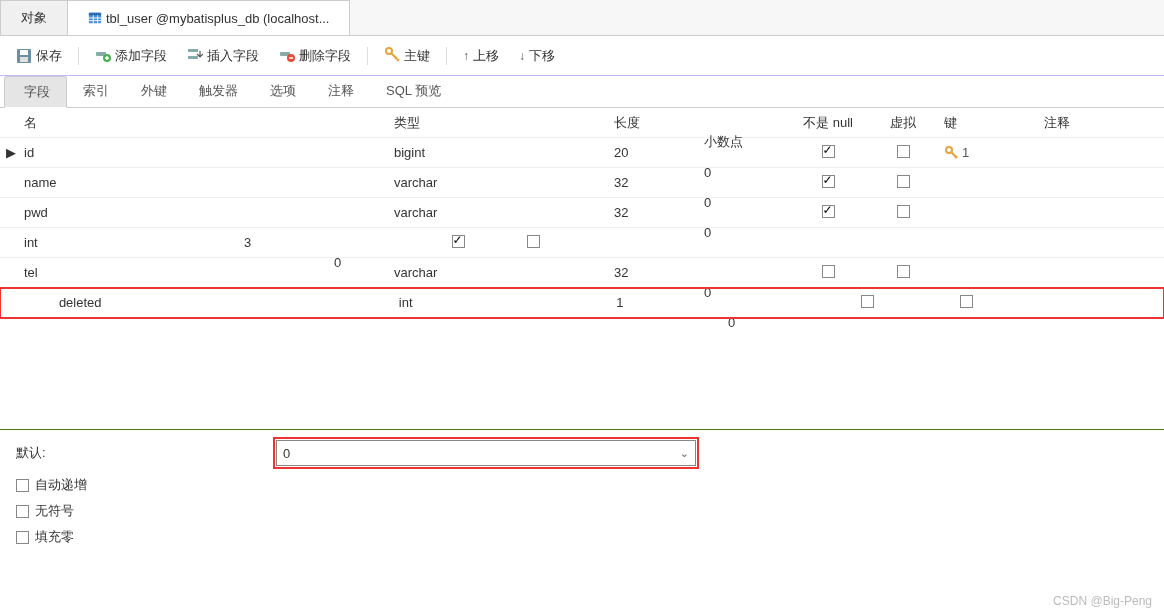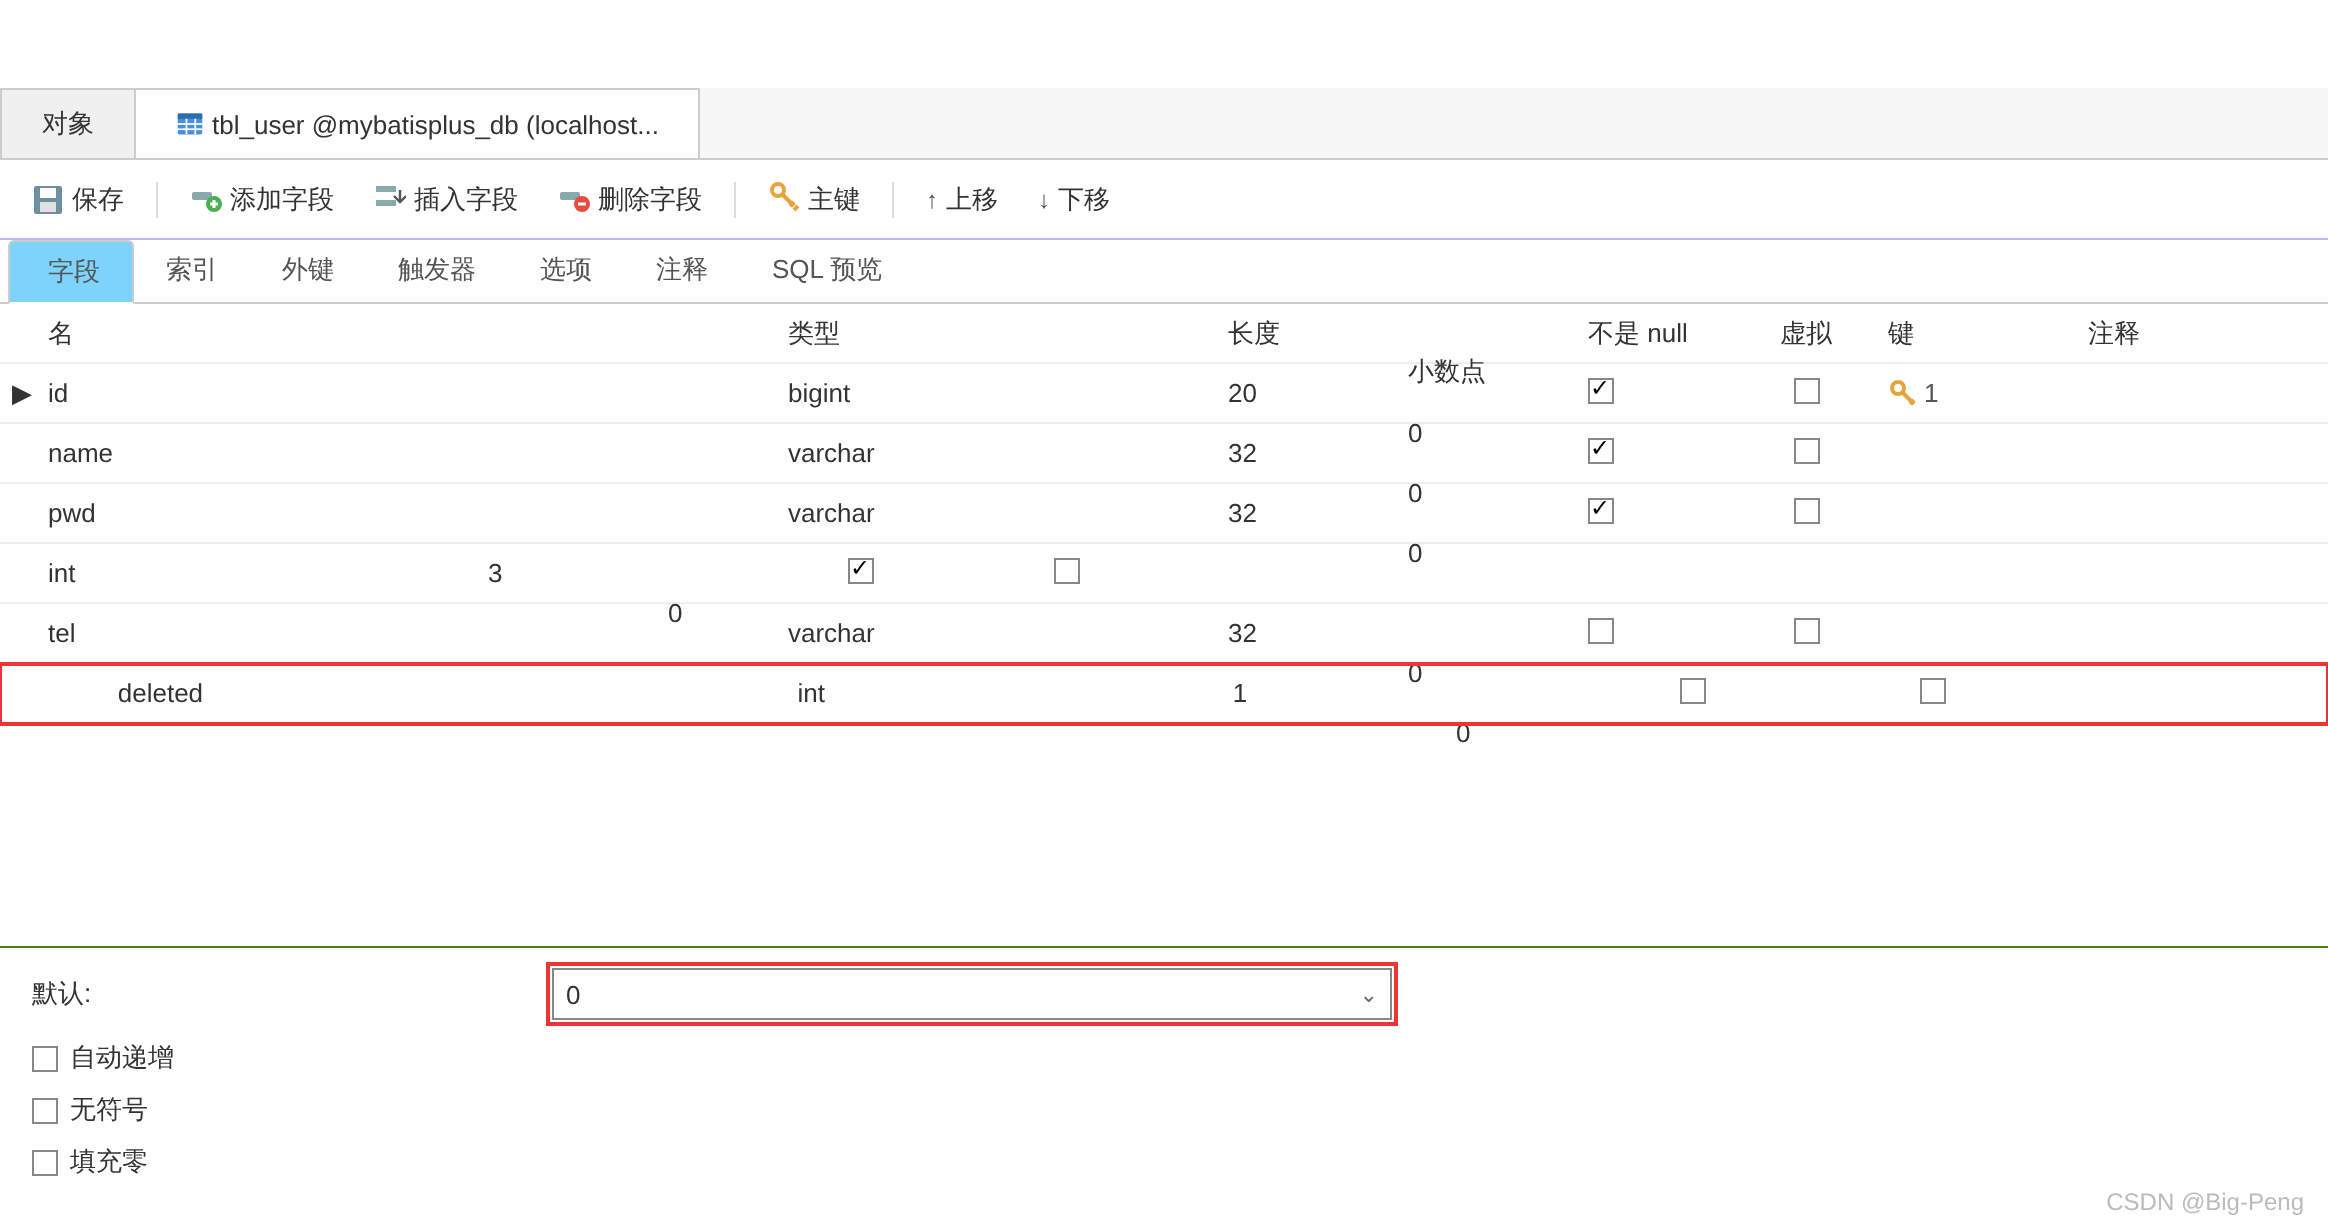--- a/index.html
+++ b/index.html
@@ -1,38 +1,38 @@
 <!DOCTYPE html>
 <html><head>
 <meta charset="utf-8">
 <style>
 * { box-sizing: border-box; margin: 0; padding: 0; }
 body { font-family: "Microsoft YaHei", Arial, sans-serif; font-size: 13px; color: #333; background: #fff; width: 1164px; }
-.tabs-top { display: flex; border-bottom: 1px solid #ccc; background: #f7f7f7; margin-top: 44px; }
+.tabs-top { display: flex; border-bottom: 1px solid #ccc; background: #f7f7f7; }
 .tab-top { padding: 8px 20px; border: 1px solid #ccc; border-bottom: none; background: #f0f0f0; margin-right: -1px; display: flex; align-items: center; gap: 4px; cursor: pointer; }
 .tab-top.active { background: #fff; }
 .tab-icon { width: 14px; height: 14px; display: inline-block; }
 .toolbar { display: flex; align-items: center; padding: 6px 8px; gap: 4px; border-bottom: 1px solid #c4b5fd; }
 .tb-btn { display: flex; align-items: center; gap: 4px; padding: 4px 8px; cursor: pointer; color: #333; }
 .tb-sep { width: 1px; height: 18px; background: #ddd; margin: 0 4px; }
 .subtabs { display: flex; border-bottom: 1px solid #ccc; padding-left: 4px; }
 .subtab { padding: 6px 16px; cursor: pointer; color: #555; }
-.subtab.active { border: 1px solid #ccc; border-bottom: 1px solid #fff; border-radius: 3px 3px 0 0; margin-bottom: -1px; background: #7dd3fc; padding-left: 19px; }
+.subtab.active { border: 1px solid #ccc; border-bottom: 1px solid #fff; border-radius: 3px 3px 0 0; margin-bottom: -1px; background: #e5e5e5; padding-left: 19px; }
 .grid { border-bottom: 1px solid #e0e0e0; }
 .grid-header, .grid-row { display: flex; align-items: center; height: 30px; border-bottom: 1px solid #eee; }
 .grid-header { background: #fff; color: #333; font-weight: normal; }
 .grid-row { background: #fff; }
 .grid-row.highlighted { outline: 2px solid #e33; outline-offset: -1px; gap: 36px; }
 .cell { padding: 0 6px; overflow: hidden; white-space: nowrap; }
 .c-marker { width: 18px; text-align: center; }
 .c-name { width: 370px; }
 .c-type { width: 220px; }
 .c-len { width: 90px; }
 .c-dec { width: 90px; margin-top: 39px; }
-.c-nn { width: 80px; }
+.c-nn { width: 80px; text-align: center; }
 .c-virt { width: 70px; text-align: center; }
 .c-key { width: 100px; text-align: left; }
 .c-comment { flex: 1; }
 .cbox { display: inline-block; width: 13px; height: 13px; border: 1px solid #888; position: relative; background: #fff; }
 .cbox.checked::after { content: "✓"; position: absolute; top: -3px; left: 0px; font-size: 12px; color: #000; }
 .key-cell { display: flex; align-items: center; gap: 2px; color: #555; }
 .key-cell svg { width: 16px; height: 16px; }
 .spacer { height: 110px; }
 .props { padding: 10px 16px; border-top: 1px solid #4d7c0f; }
 .prop-row { display: flex; align-items: center; margin-bottom: 10px; }

